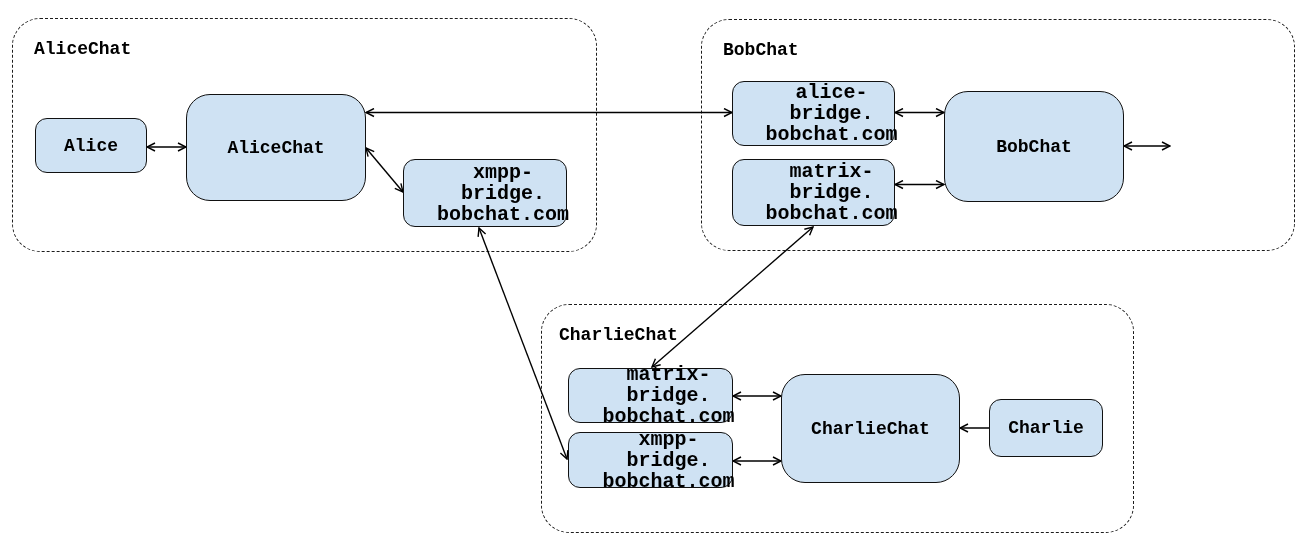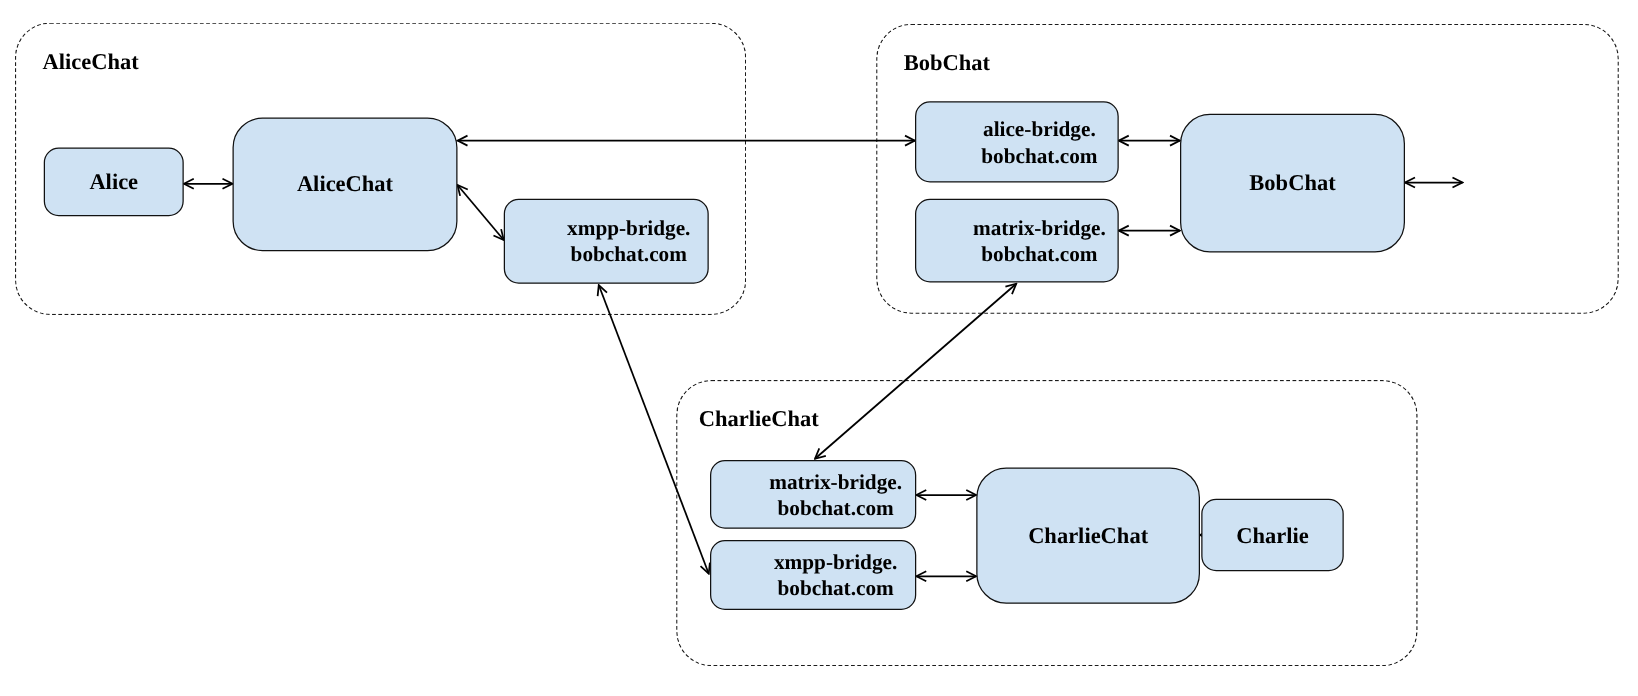--- a/index.html
+++ b/index.html
@@ -1,21 +1,21 @@
 <!DOCTYPE html>
 <html><head>
 <meta charset="utf-8">
 <style>
   html, body { margin: 0; padding: 0; background: #ffffff; }
   .canvas {
     position: relative;
     width: 1310px;
     height: 557px;
     background: #ffffff;
-    font-family: Liberation Serif, serif;
+    font-family: Liberation Mono, monospace;
     overflow: hidden;
   }
   .group {
     position: absolute;
     border: 1.5px dashed #1c1c1c;
     border-radius: 28px;
     box-sizing: border-box;
     background: transparent;
     z-index: 1;
   }
@@ -43,21 +43,21 @@
     justify-content: center;
     text-align: center;
     font-weight: bold;
     color: #000000;
     z-index: 3;
   }
   .node.big   { border-radius: 24px; font-size: 18px; }
   .node.small { border-radius: 12px; font-size: 18px; }
   .node.bridge {
     border-radius: 12px;
-    font-size: 17px;
+    font-size: 20px;
     line-height: 21px;
     white-space: pre-line;
     padding-left: 36px;
   }
 </style>
 </head>
 <body>
 
 <div class="canvas">
 
@@ -101,15 +101,15 @@
 bobchat.com</div>
   <div class="node bridge" style="left:732px; top:159px; width:163px; height:67px;">matrix-bridge.
 bobchat.com</div>
   <div class="node big" style="left:944px; top:91px; width:180px; height:111px;">BobChat</div>
 
   <div class="node bridge" style="left:568px; top:368px; width:165px; height:55px;">matrix-bridge.
 bobchat.com</div>
   <div class="node bridge" style="left:568px; top:432px; width:165px; height:56px;">xmpp-bridge.
 bobchat.com</div>
   <div class="node big" style="left:781px; top:374px; width:179px; height:109px;">CharlieChat</div>
-  <div class="node small" style="left:961px; top:399px; width:114px; height:58px;">Charlie</div>
+  <div class="node small" style="left:989px; top:399px; width:114px; height:58px;">Charlie</div>
 
 </div>
 
 </body></html>

